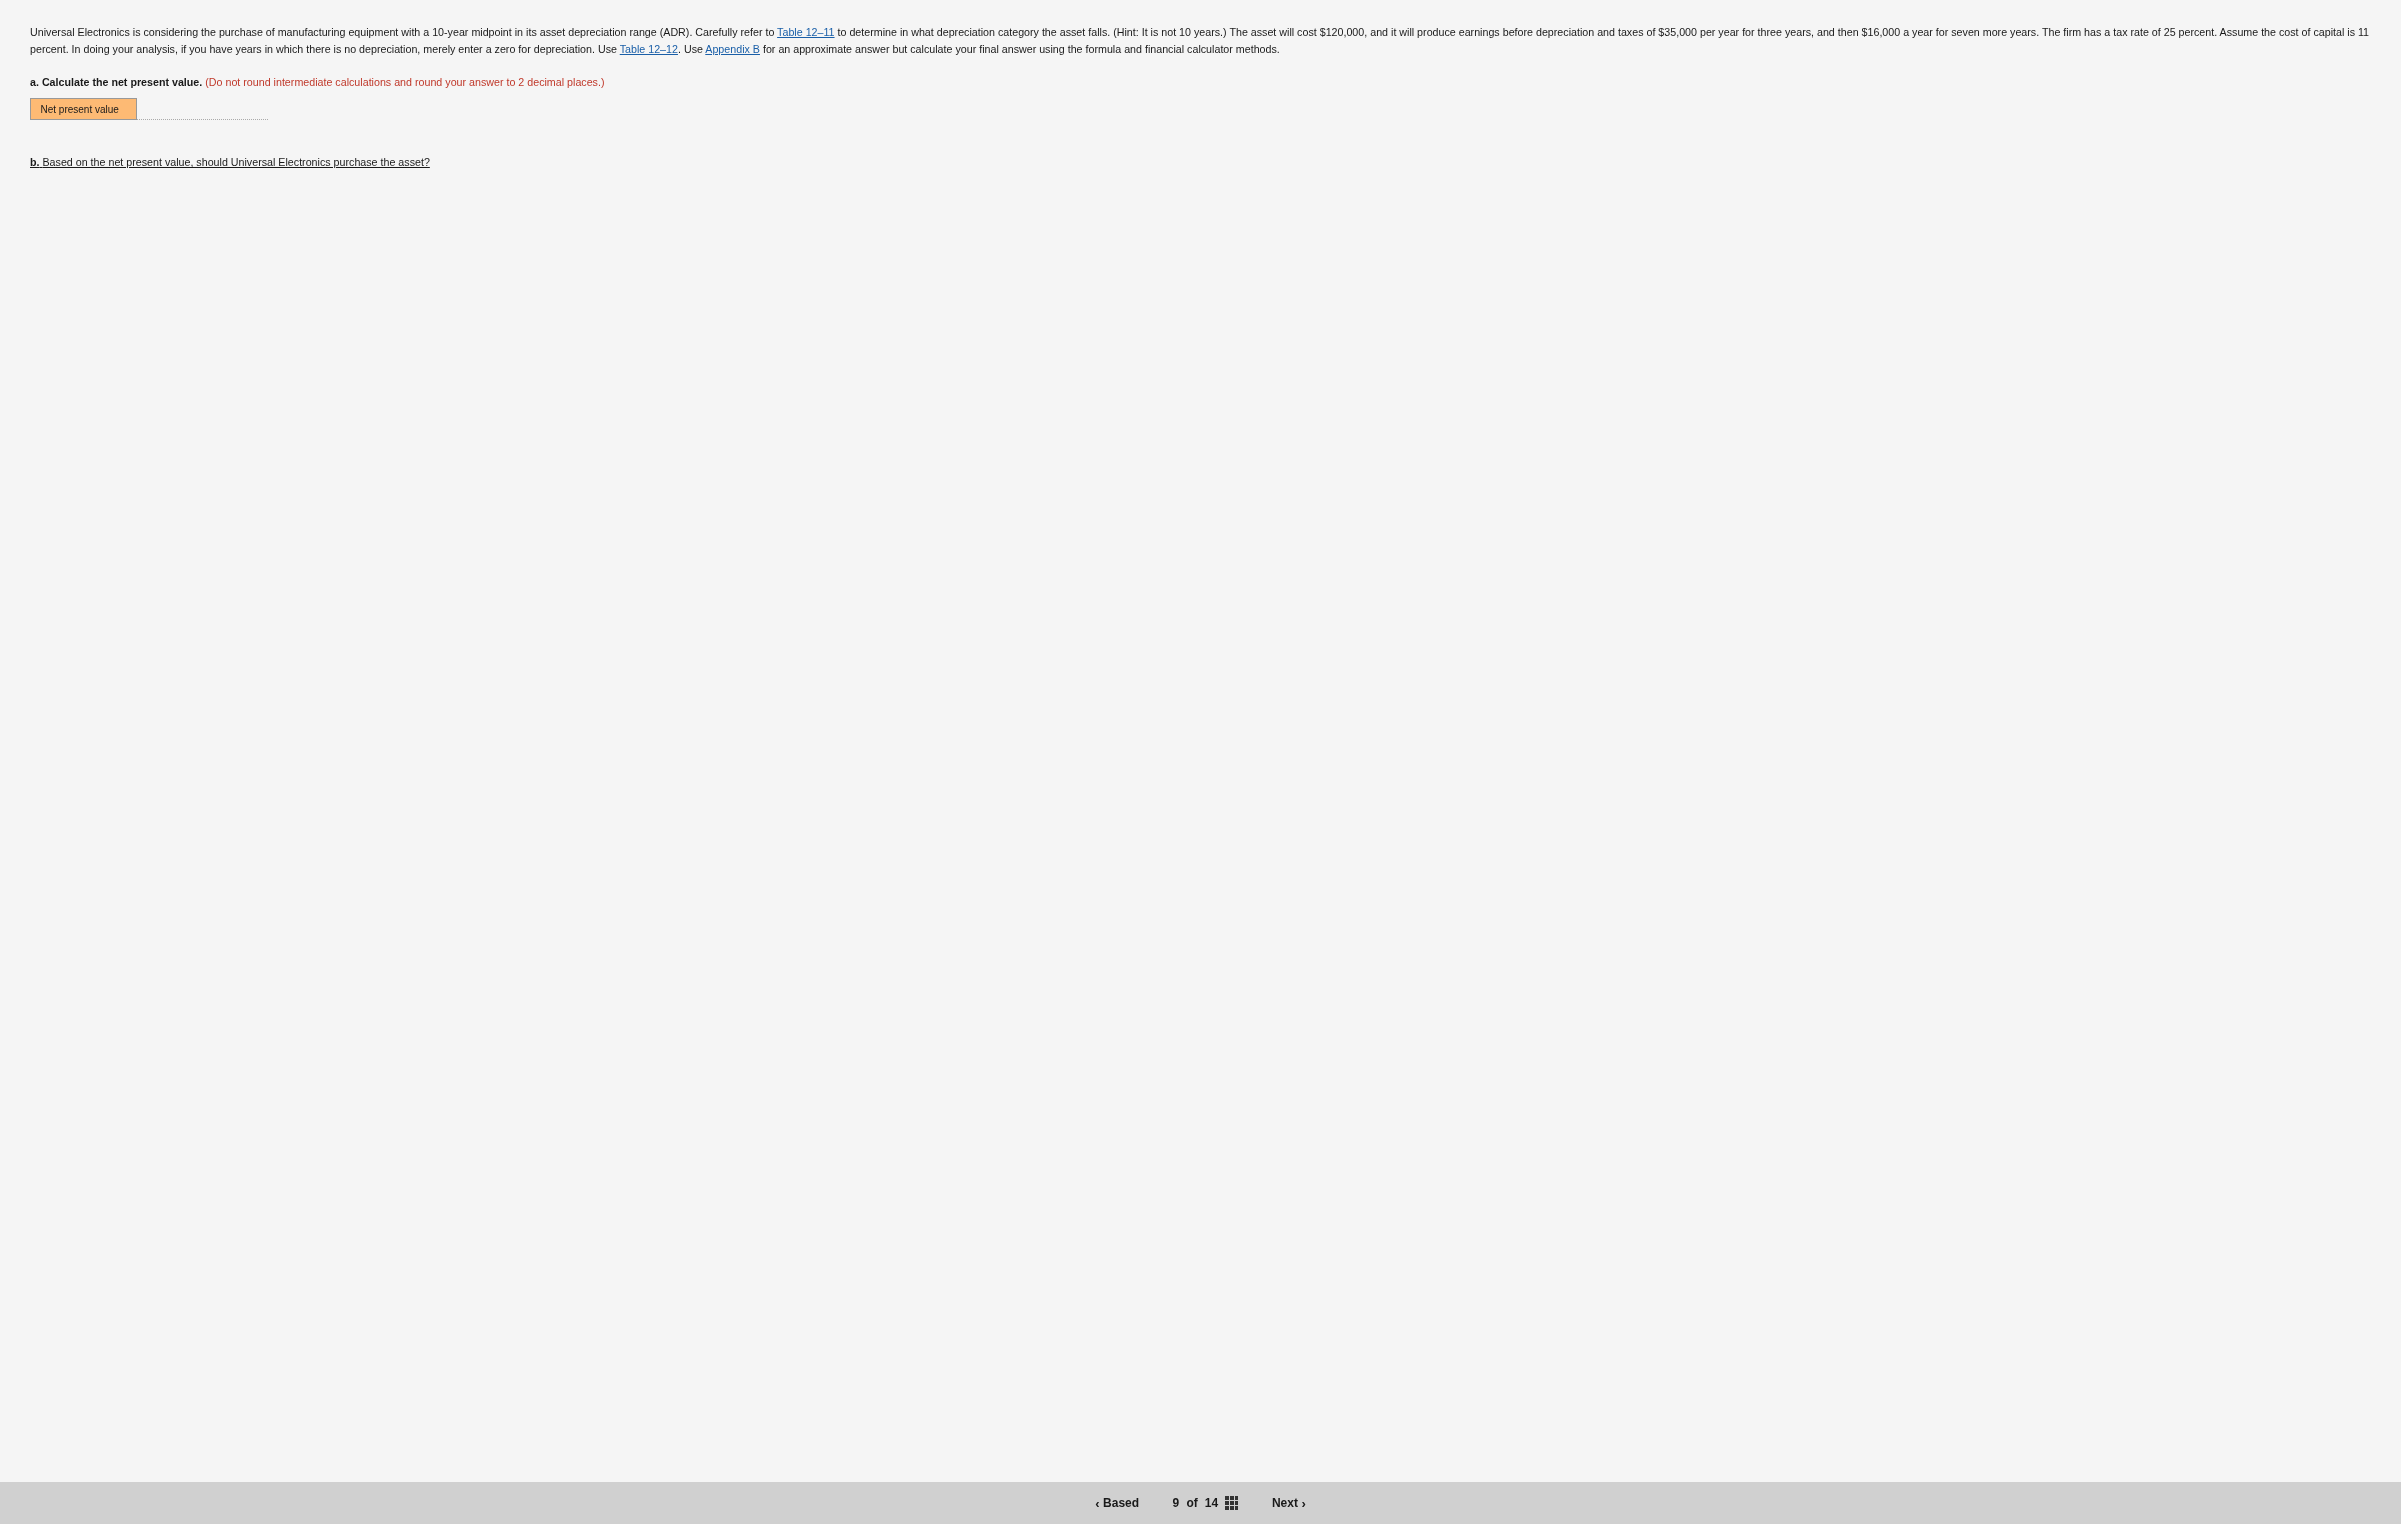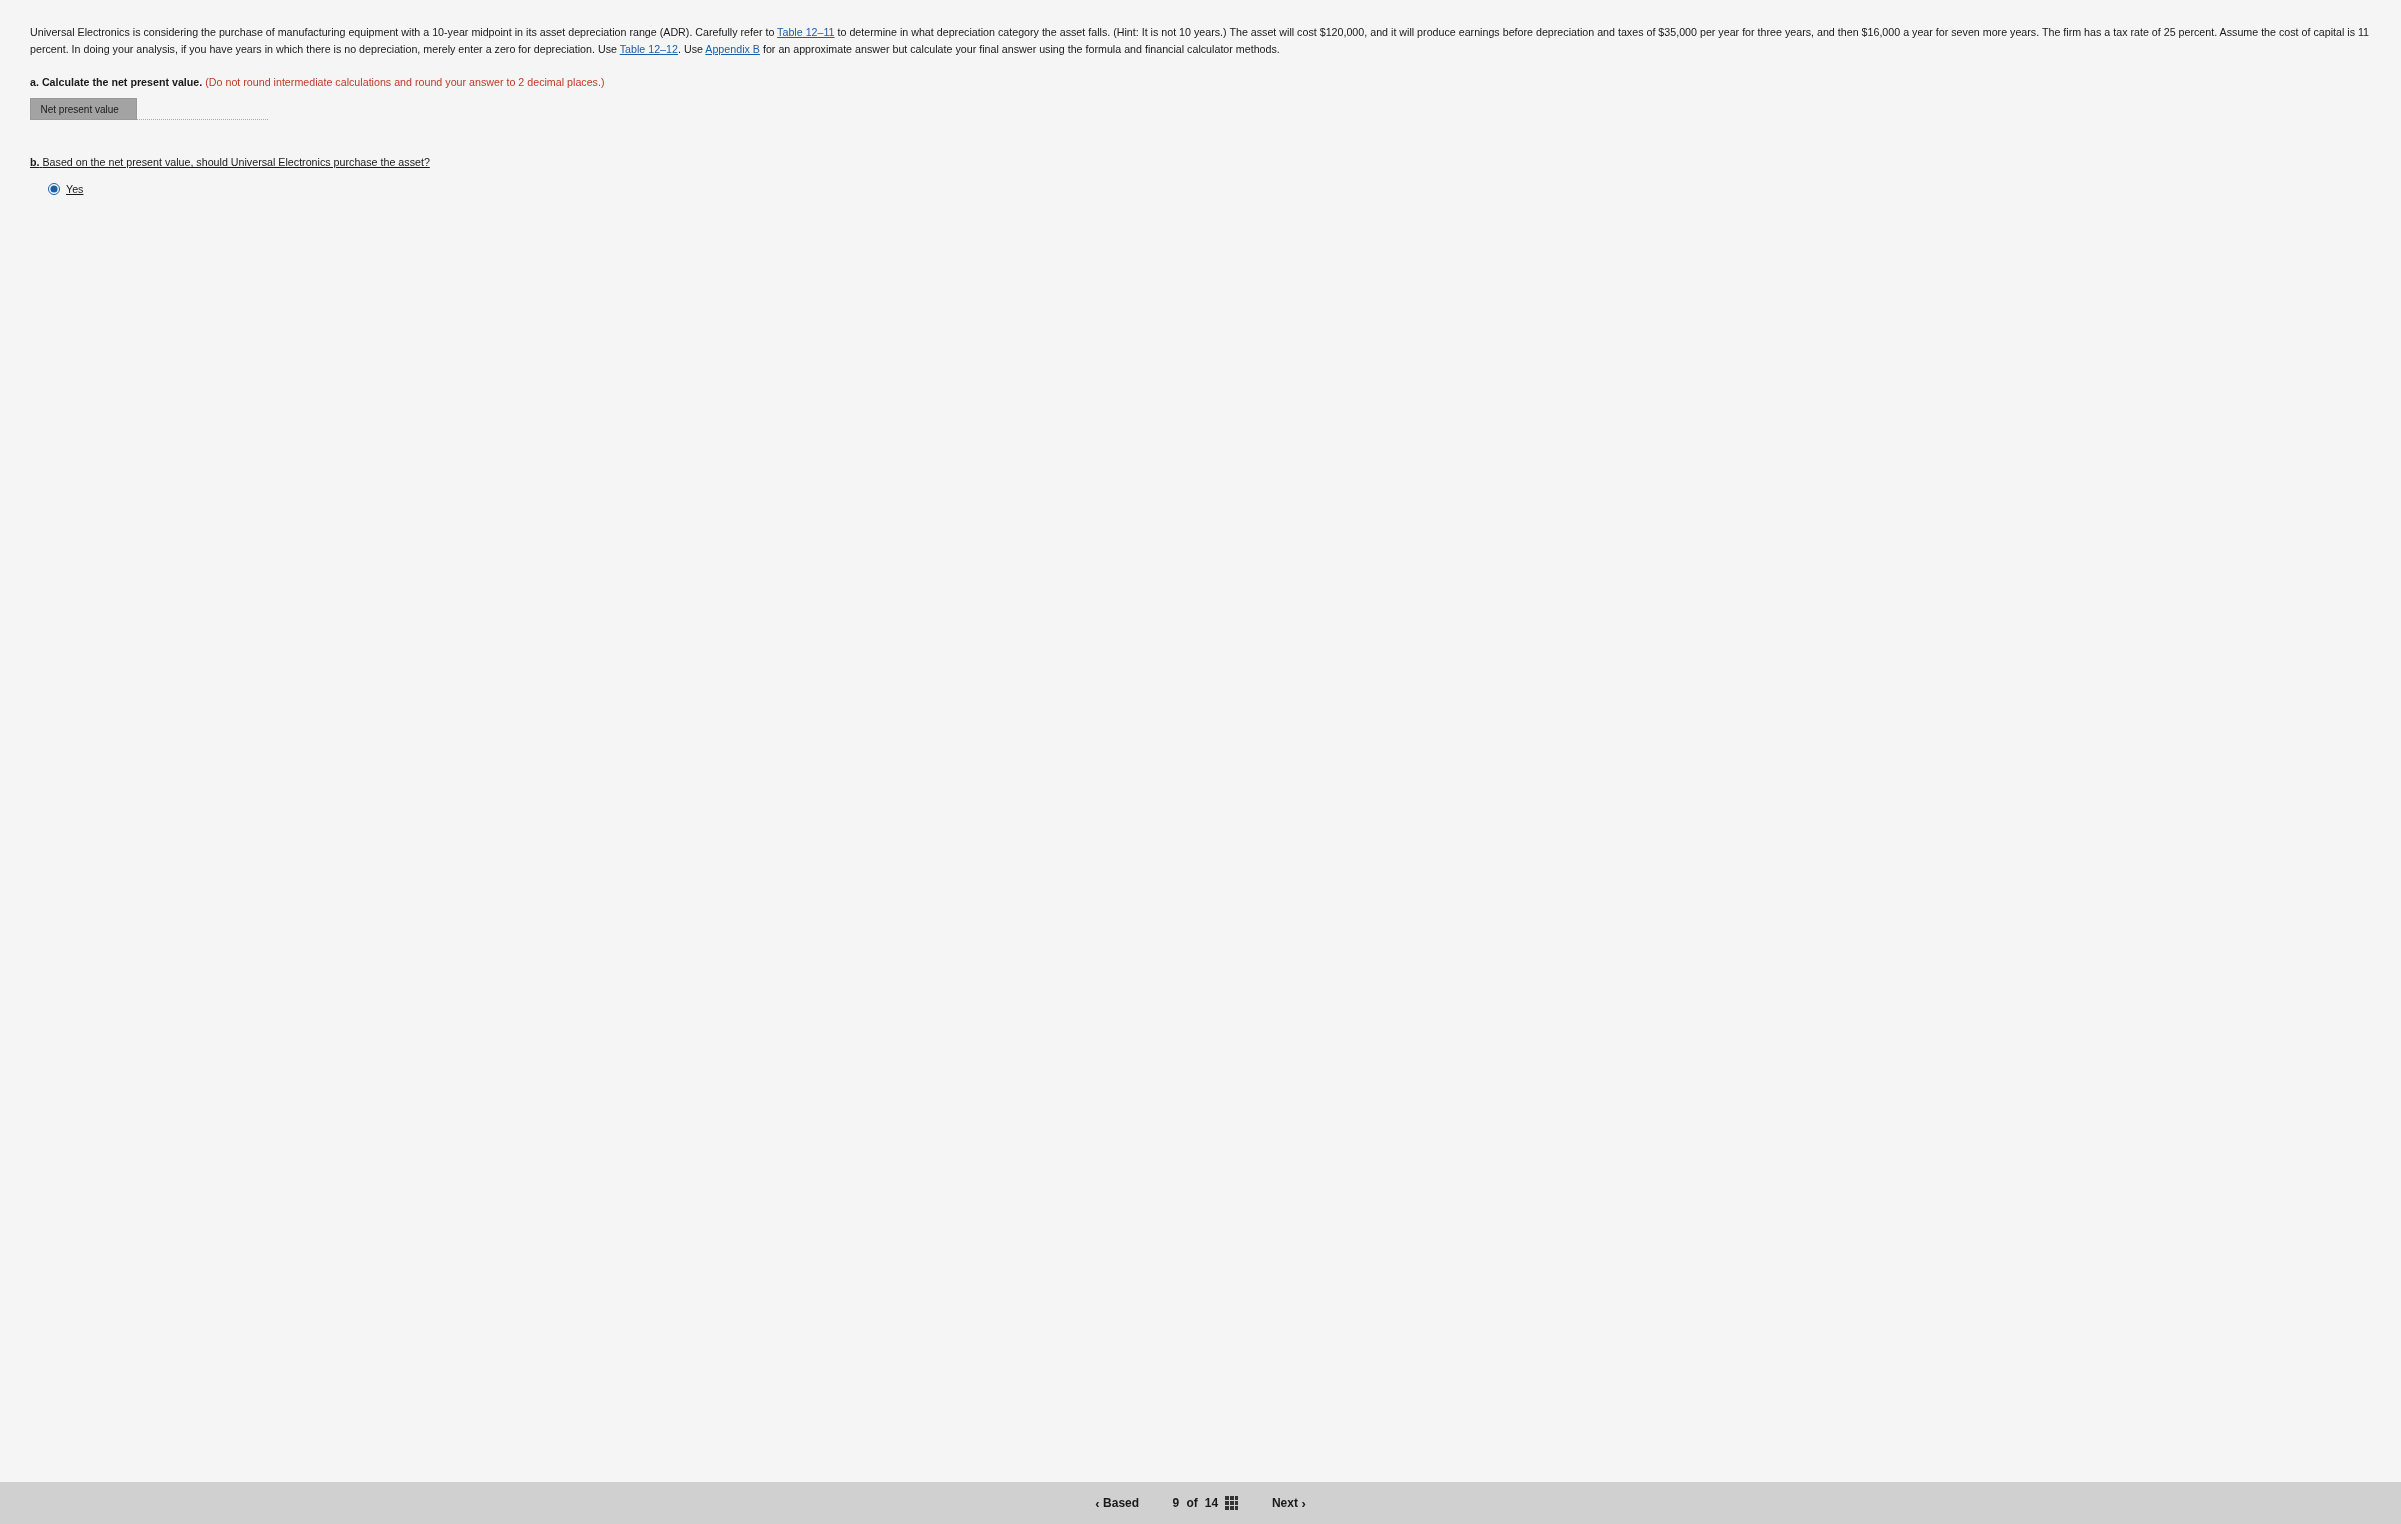--- a/index.html
+++ b/index.html
@@ -50,21 +50,21 @@
     .input-row {
       display: flex;
       align-items: center;
       margin-bottom: 36px;
       gap: 0;
     }
 
     .input-label {
       border: 0.6px solid #999;
       padding: 4.8px 9.5px;
-      background: #a3a3a3;
+      background: #fdba74;
       font-size: 10px;
       min-width: 107px;
       white-space: nowrap;
     }
 
     .dotted-input {
       border: none;
       border-bottom: 1.2px dotted #aaa;
       background: transparent;
       width: 131px;
@@ -183,24 +183,20 @@
     <input class="dotted-input" type="text" style="">
   </div>
 
   <div class="part-b-section">
     <div class="part-b-question">
       <strong>b.</strong>
       <span>Based on the net present value, should Universal Electronics purchase the asset?</span>
     </div>
 
     <div class="radio-group">
-      <label class="radio-option">
-        <input type="radio" name="purchase" value="yes" checked="" style="">
-        <span>Yes</span>
-      </label>
     </div>
   </div>
 
 </div>
 
 <div class="bottom-nav">
   <button class="nav-button">
     <span class="chevron">‹</span>
     <span>Based</span>
   </button>

